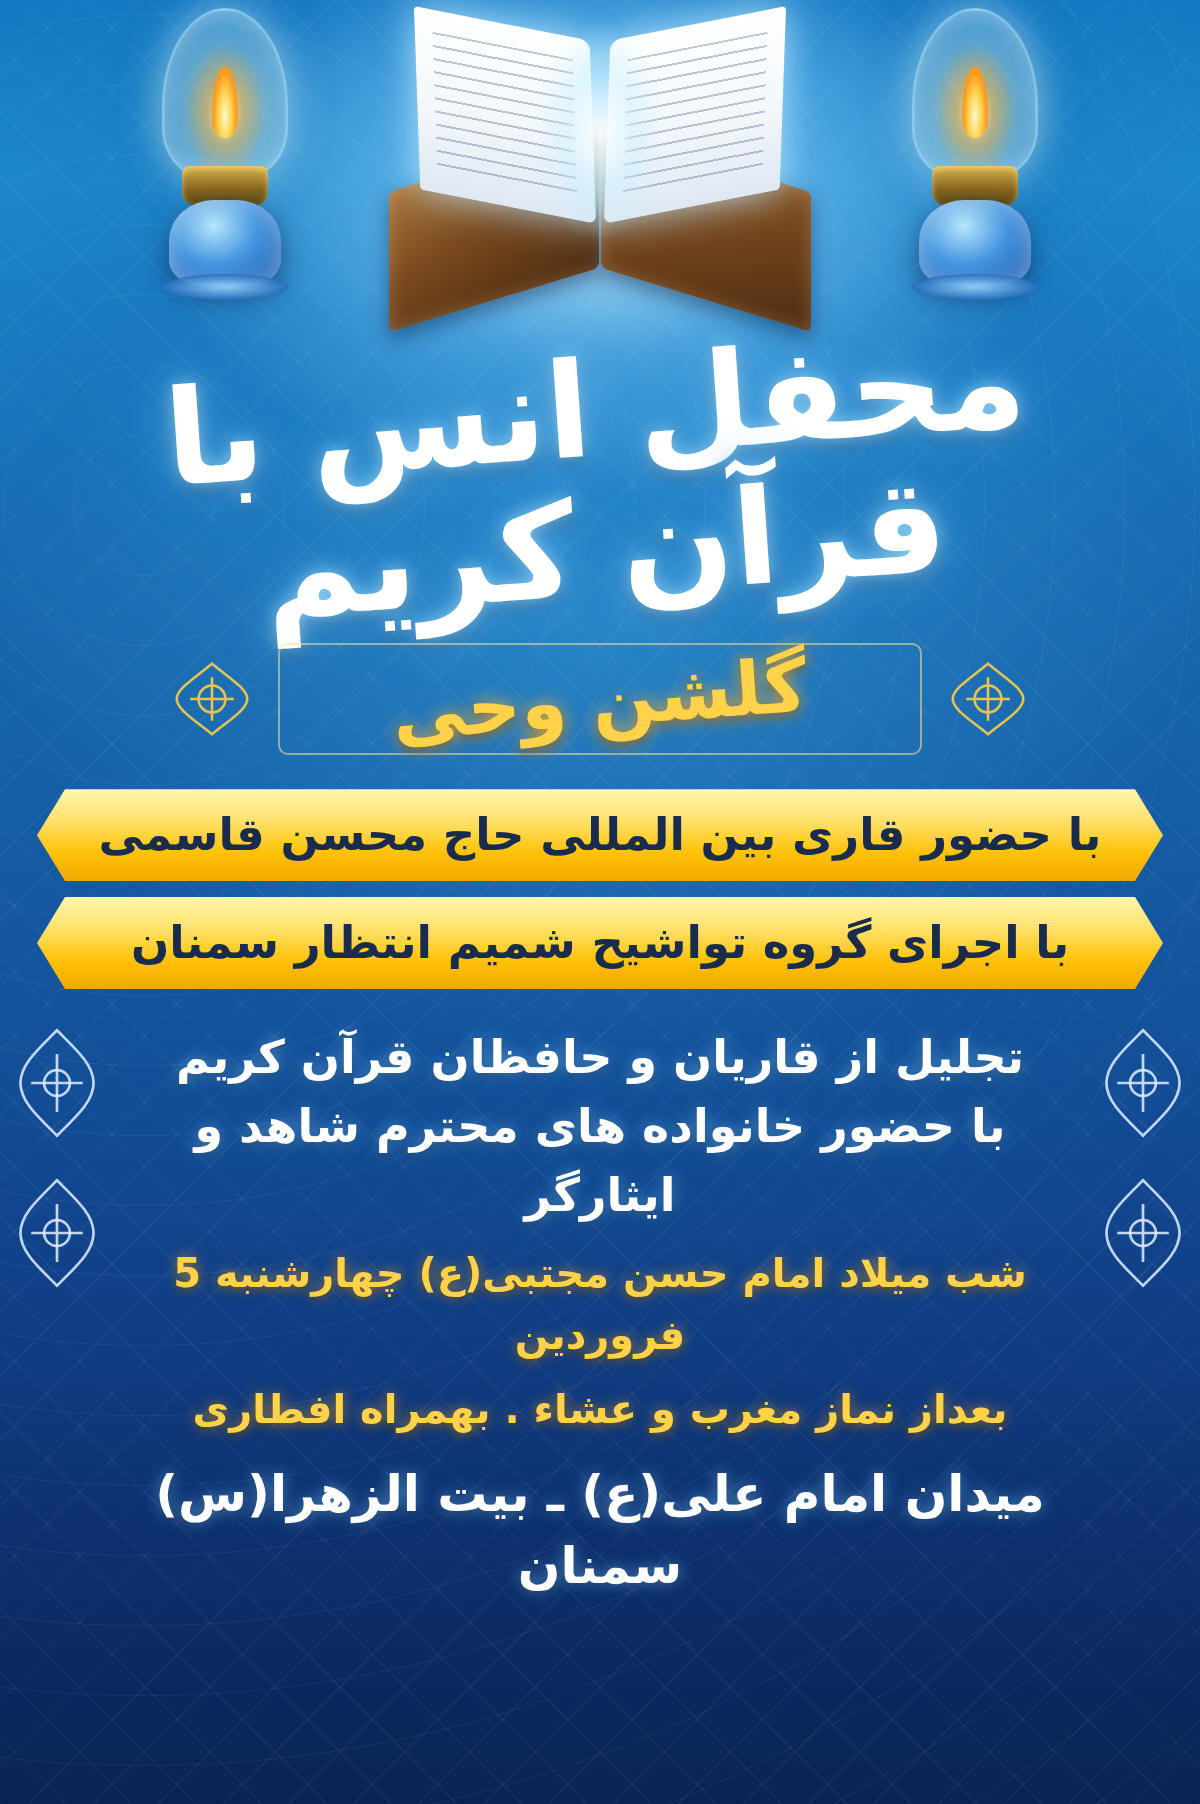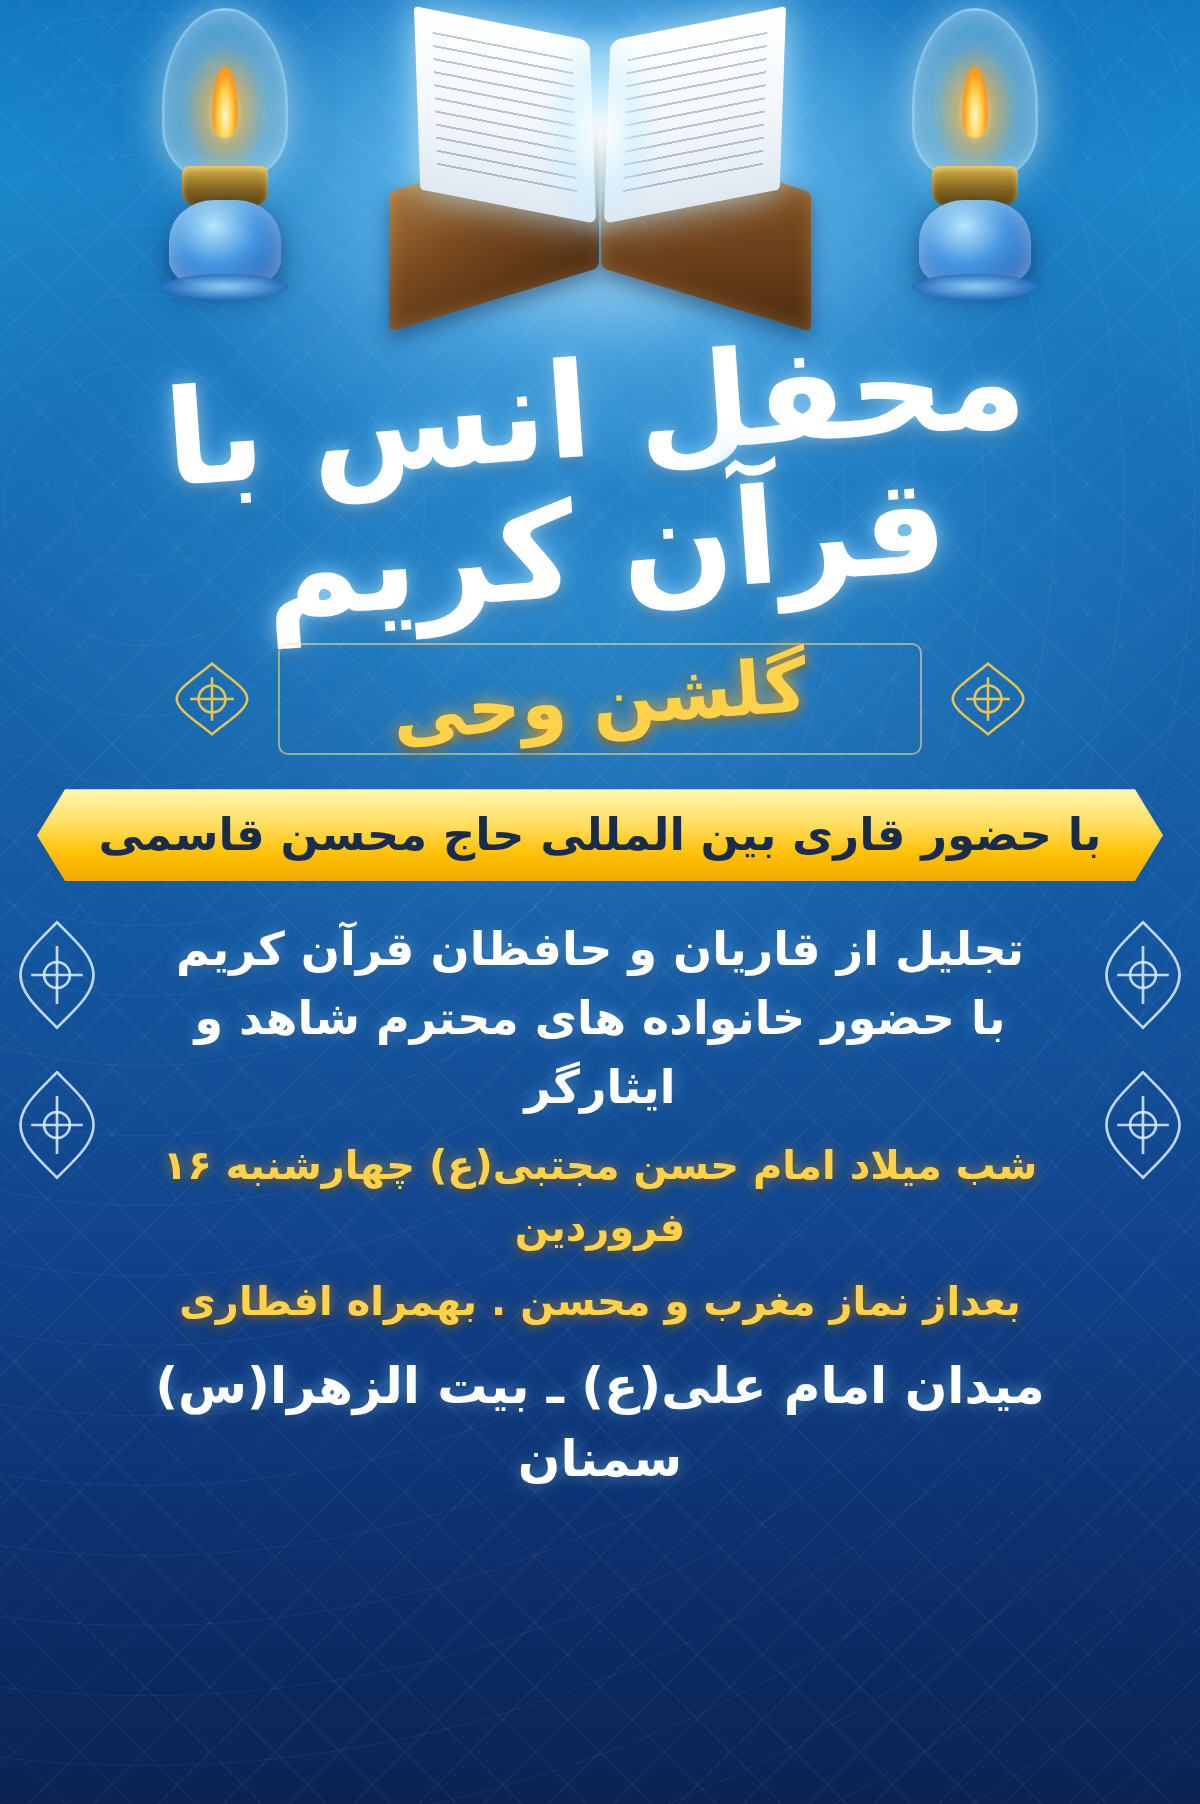--- a/index.html
+++ b/index.html
@@ -315,20 +315,23 @@
           <circle cx="50" cy="50" r="16"></circle>
           <path d="M50 24 L50 76 M24 50 L76 50"></path>
         </svg>
       </span>
     </div>
   </div>
 
   <div class="ribbons">
     <div class="ribbon">
       <p>با حضور قاری بین المللی حاج محسن قاسمی</p>
+    </div>
+    <div class="ribbon">
+      <p>با اجرای گروه تواشیح شمیم انتظار سمنان</p>
     </div>
   </div>
 
   <div class="info">
     <span class="side-orn l1">
       <svg viewBox="0 0 80 110" width="86" height="120" fill="none" stroke="currentColor" stroke-width="2.5">
         <path d="M40 6 C58 24 74 38 74 55 C74 72 58 86 40 104 C22 86 6 72 6 55 C6 38 22 24 40 6 Z"></path>
         <circle cx="40" cy="55" r="12"></circle>
         <path d="M40 28 L40 82 M16 55 L64 55"></path>
       </svg>
@@ -350,18 +353,18 @@
     <span class="side-orn r2">
       <svg viewBox="0 0 80 110" width="86" height="120" fill="none" stroke="currentColor" stroke-width="2.5">
         <path d="M40 6 C58 24 74 38 74 55 C74 72 58 86 40 104 C22 86 6 72 6 55 C6 38 22 24 40 6 Z"></path>
         <circle cx="40" cy="55" r="12"></circle>
         <path d="M40 28 L40 82 M16 55 L64 55"></path>
       </svg>
     </span>
 
     <div class="line-white">تجلیل از قاریان و حافظان قرآن کریم</div>
     <div class="line-white">با حضور خانواده های محترم شاهد و ایثارگر</div>
-    <div class="line-yellow">شب میلاد امام حسن مجتبی(ع) چهارشنبه ۱۶ فروردین</div>
-    <div class="line-yellow">بعداز نماز مغرب و محسن . بهمراه افطاری</div>
+    <div class="line-yellow">شب میلاد امام حسن مجتبی(ع) چهارشنبه 5 فروردین</div>
+    <div class="line-yellow">بعداز نماز مغرب و عشاء . بهمراه افطاری</div>
     <div class="line-venue">میدان امام علی(ع) ـ بیت الزهرا(س) سمنان</div>
   </div>
 
 </div>
 
 </body></html>

